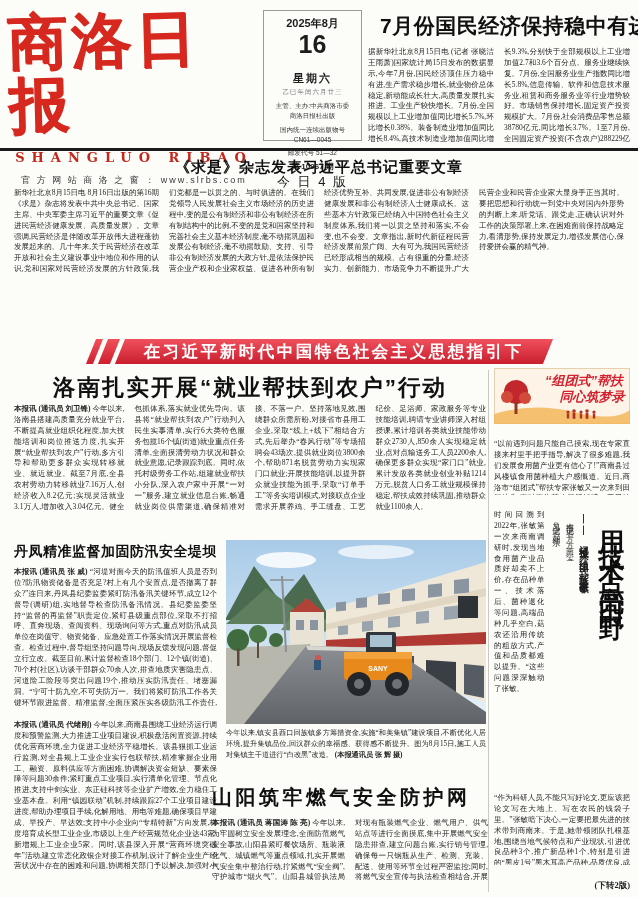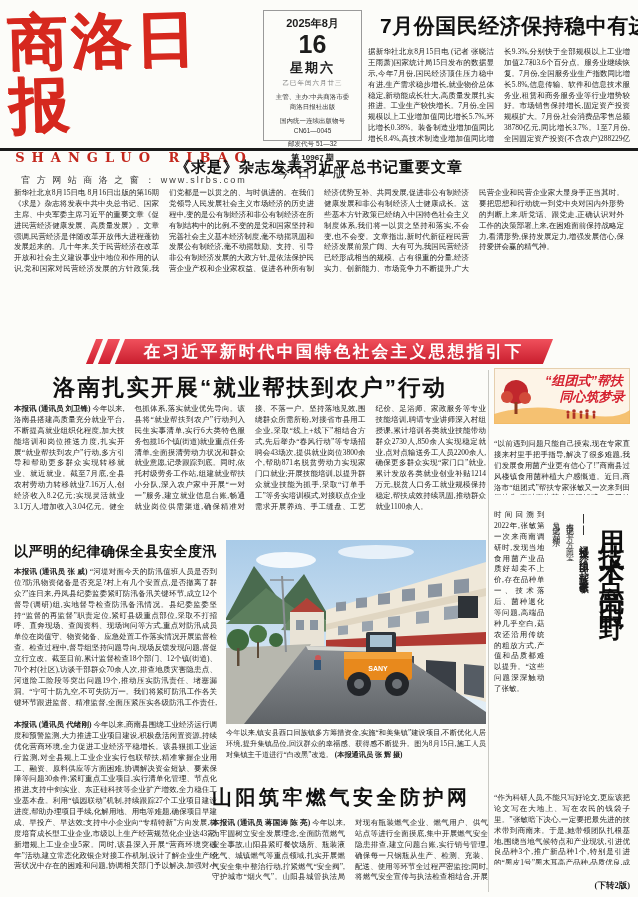--- a/index.html
+++ b/index.html
@@ -18,21 +18,21 @@
   .mast-en{margin-top:16px;text-align:center;color:#c3271d;font-size:13px;font-weight:bold;
            letter-spacing:7px;font-family:"DejaVu Serif",serif;}
   .mast-web{margin-top:9px;text-align:center;color:#3a3a3a;font-size:9px;letter-spacing:2px;
             font-family:"Liberation Sans",sans-serif;}
 
   
   .datebox{border:1px solid #9a9a9a;text-align:center;font-family:"Liberation Sans",sans-serif;
            padding-top:5px;box-sizing:border-box;}
   .db-month{font-size:11px;font-weight:bold;}
   .db-day{font-size:25px;font-weight:bold;line-height:1.05;}
-  .db-week{font-size:13px;font-weight:bold;letter-spacing:2px;margin-top:2px;}
+  .db-week{font-size:11px;font-weight:bold;letter-spacing:2px;margin-top:14px;}
   .db-lunar{font-size:6.5px;color:#777;margin-top:2px;letter-spacing:1px;}
   .db-small{font-size:6.5px;color:#333;margin-top:4px;line-height:1.5;}
   .db-issue{font-size:8px;font-weight:bold;margin-top:3px;}
   .db-pages{font-size:13px;margin-top:1px;letter-spacing:2px;}
 
   
   .top-hl{font-size:21px;letter-spacing:0.5px;white-space:nowrap;margin-left:12px;}
   .top-body{margin-top:7px;height:103px;overflow:hidden;}
 
   .toprule{background:#1b1b1b;}
@@ -120,21 +120,21 @@
   </div>
 
   <div class="abs hl luonan-hl" style="left:14px;top:372px;width:472px;">洛南扎实开展“就业帮扶到农户”行动</div>
   <div class="abs body-text cols4" style="left:14px;top:404px;width:472px;height:130px;overflow:hidden;">
     <b class="byline">本报讯</b>
     <b>(通讯员 刘卫锋)</b>
     <span>今年以来,洛南县搭建高质量充分就业平台,不断提高就业组织化程度,加大技能培训和岗位推送力度,扎实开展“就业帮扶到农户”行动,多方引导和帮助更多群众实现转移就业、就近就业。截至7月底,全县农村劳动力转移就业7.16万人,创经济收入8.2亿元;实现灵活就业3.1万人,增加收入3.04亿元。健全包抓体系,落实就业优先导向。该县将“就业帮扶到农户”行动列入民生实事清单,实行6大类特色服务包揽16个镇(街道)就业重点任务清单,全面摸清劳动力状况和群众就业意愿,记录跟踪到底。同时,依托村级劳务工作站,组建就业帮扶小分队,深入农户家中开展“一对一”服务,建立就业信息台账,畅通就业岗位供需渠道,确保精准对接、不落一户。坚持落地见效,围绕群众所需所盼,对接省市县用工企业,采取“线上+线下”相结合方式,先后举办“春风行动”等专场招聘会43场次,提供就业岗位3800余个,帮助871名脱贫劳动力实现家门口就业;开展技能培训,以提升群众就业技能为抓手,采取“订单手工”等务实培训模式,对接联点企业需求开展养鸡、手工缝盘、工艺纪价、足浴师、家政服务等专业技能培训,聘请专业讲师深入村组授课,累计培训各类就业技能带动群众2730人,850余人实现稳定就业,点对点输送务工人员2200余人,确保更多群众实现“家门口”就业,累计发放各类就业创业补贴1214万元,脱贫人口务工就业规模保持稳定,帮扶成效持续巩固,推动群众就业1100余人。</span>
   </div>
 
   <div class="abs" style="left:14px;top:543px;width:203px;height:166px;">
-    <div class="hl sub-hl">以严明的纪律确保全县安全度汛</div>
+    <div class="hl sub-hl">丹凤精准监督加固防汛安全堤坝</div>
     <div class="body-text" style="margin-top:6px;height:140px;overflow:hidden;">
       <b class="byline">本报讯</b>
       <b>(通讯员 张 威)</b>
       <span>“河堤对面今天的防汛值班人员是否到位?防汛物资储备是否充足?村上有几个安置点,是否撤离了群众?”连日来,丹凤县纪委监委紧盯防汛备汛关键环节,成立12个督导(调研)组,实地督导检查防汛备汛情况。县纪委监委坚持“监督的再监督”职责定位,紧盯县级重点部位,采取不打招呼、直奔现场、查阅资料、现场询问等方式,重点对防汛成员单位在岗值守、物资储备、应急处置工作落实情况开展监督检查。检查过程中,督导组坚持问题导向,现场反馈发现问题,督促立行立改。截至目前,累计监督检查18个部门、12个镇(街道)、70个村(社区),访谈干部群众70余人次,排查地质灾害隐患点、河道险工险段等突出问题19个,推动压实防汛责任、堵塞漏洞。“宁可十防九空,不可失防万一。我们将紧盯防汛工作各关键环节跟进监督、精准监督,全面压紧压实各级防汛工作责任,以严明的纪律确保全县安全度汛。”丹凤县纪委监委相关负责人表示。</span>
     </div>
   </div>
 
   <div class="abs" style="left:14px;top:714px;width:203px;height:178px;">
     <div class="body-text" style="margin-top:6px;height:152px;overflow:hidden;">
       <b class="byline">本报讯</b>

